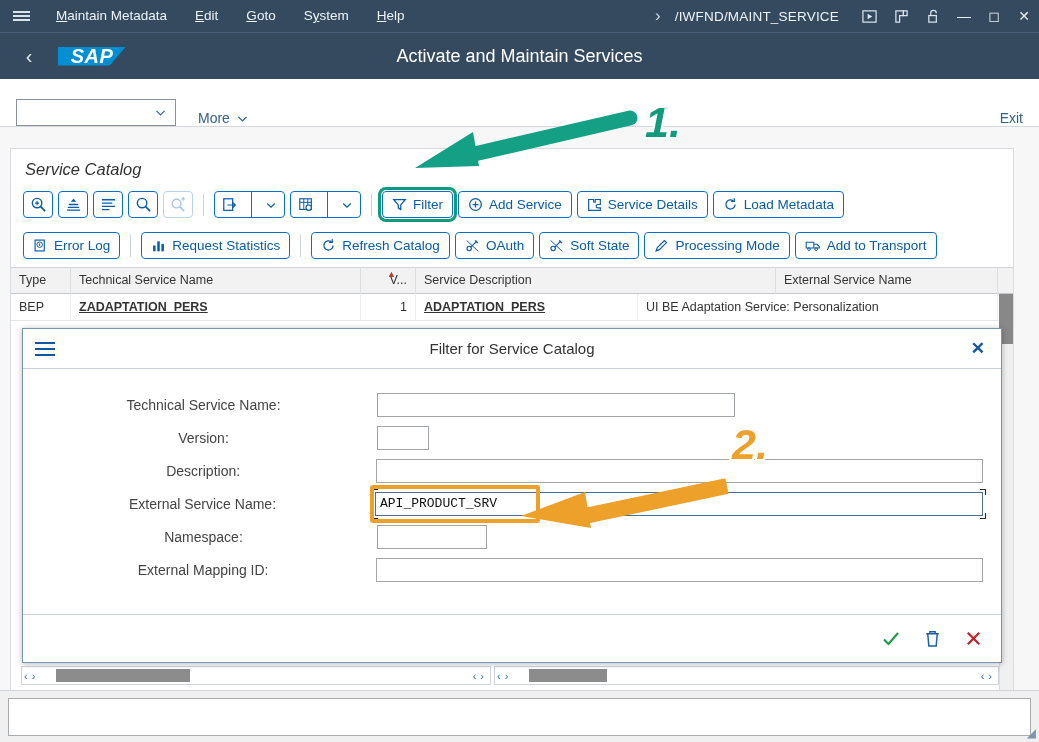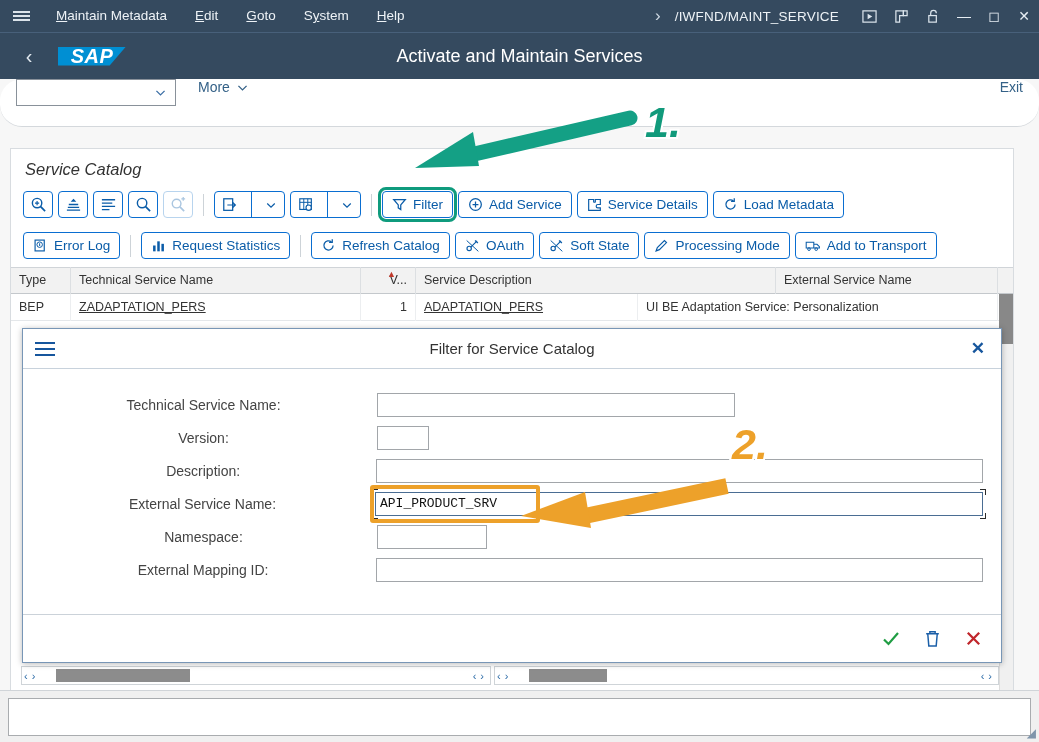--- a/index.html
+++ b/index.html
@@ -50,21 +50,21 @@
   }
   .page-title {
     position:absolute; left:0; right:0; text-align:center;
     font-size:18px; color:#fff; pointer-events:none;
   }
 
   
   .actionbar {
     position:absolute; left:0; top:79px; width:1039px; height:48px;
     background:#fff; border-bottom:1px solid #d4d8dc;
-    display:flex; align-items:flex-start; padding:0 16px;border-radius:22px;
+    display:flex; align-items:flex-end; padding:0 16px;
   }
   .combo {
     width:160px; height:27px; border:1px solid #89919a; background:#fff;
     display:flex; align-items:center; justify-content:flex-end;
     padding-right:8px; color:#3b6ea5; font-size:13px; cursor:pointer;
   }
   .more-btn { margin-left:22px; color:#346187; font-size:14px; cursor:pointer; display:flex; align-items:center; gap:6px; }
   .exit-btn { margin-left:auto; color:#346187; font-size:14px; cursor:pointer; }
 
   
@@ -99,21 +99,21 @@
     display:flex; height:27px; align-items:center;
     background:#f2f2f2; border-top:1px solid #d0d4d8; border-bottom:1px solid #c4c8cc;
     font-size:12.5px; color:#333; position:relative;
   }
   .th { padding:0 8px; border-right:1px solid #dcdfe2; height:27px; line-height:27px; overflow:hidden; }
   .tbl-row {
     display:flex; height:27px; font-size:12.5px;
     border-bottom:1px solid #e4e7ea; background:#fff;
   }
   .td { padding:0 8px; border-right:1px solid #eceef0; height:27px; line-height:27px; overflow:hidden; white-space:nowrap; }
-  .lnk { text-decoration:underline; color:#333; cursor:pointer; }
+  .lnk { text-decoration:underline; color:#333; cursor:pointer;font-weight:bold; }
   .c-type  { width:60px; }
   .c-tech  { width:290px; }
   .c-ver   { width:55px; text-align:right; }
   .c-desc  { width:360px; }
   .c-ext   { width:222px; }
   .sortmark { position:absolute; left:376px; top:1px; color:#c0392b; font-size:9px; }
   .vscroll { position:absolute; right:0; top:27px; width:14px; height:50px; background:#888; }
   .vscroll-track { position:absolute; right:0; top:27px; width:14px; bottom:0; background:#f0f0f0; border-left:1px solid #dcdcdc; }
 
   

